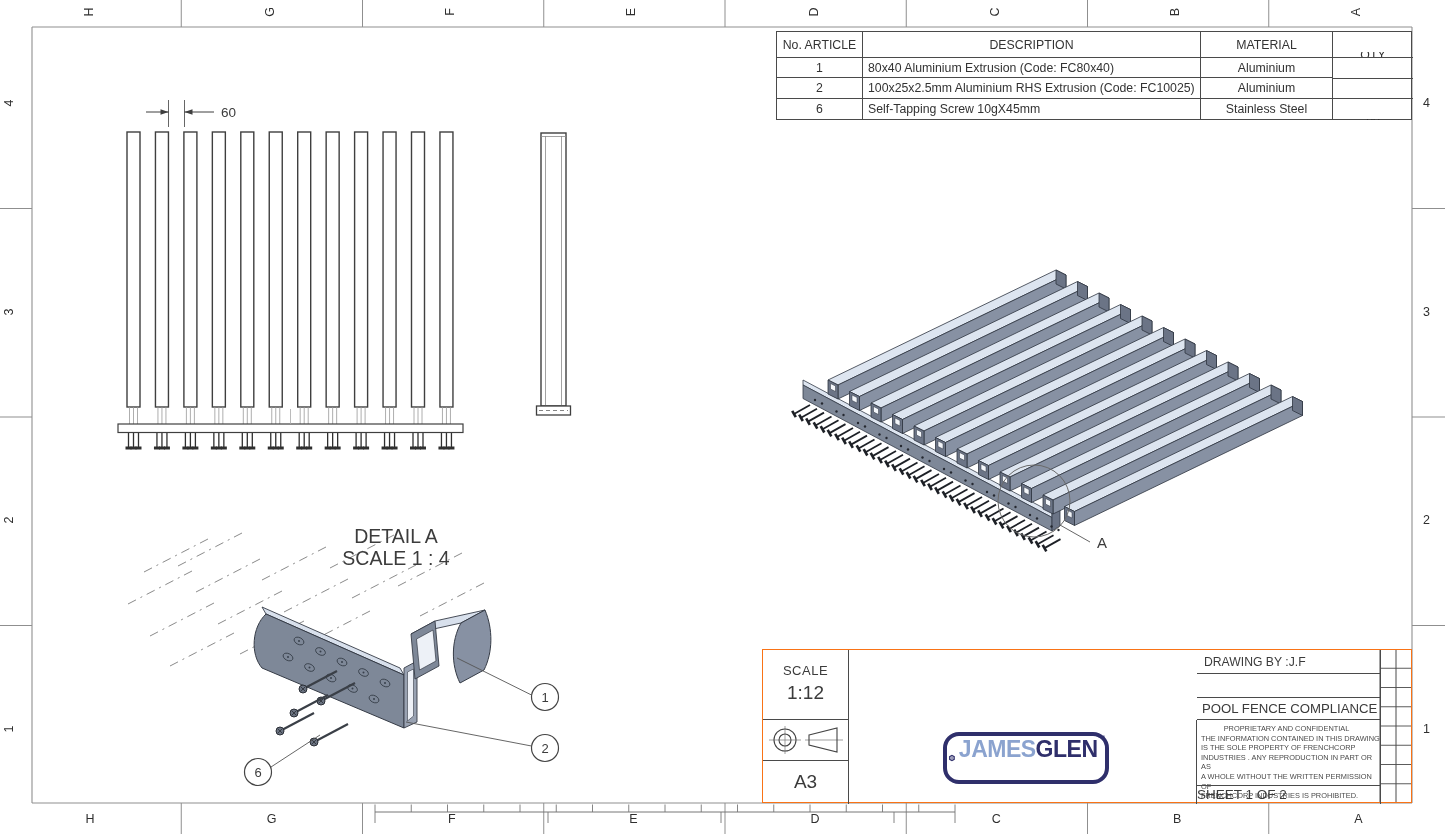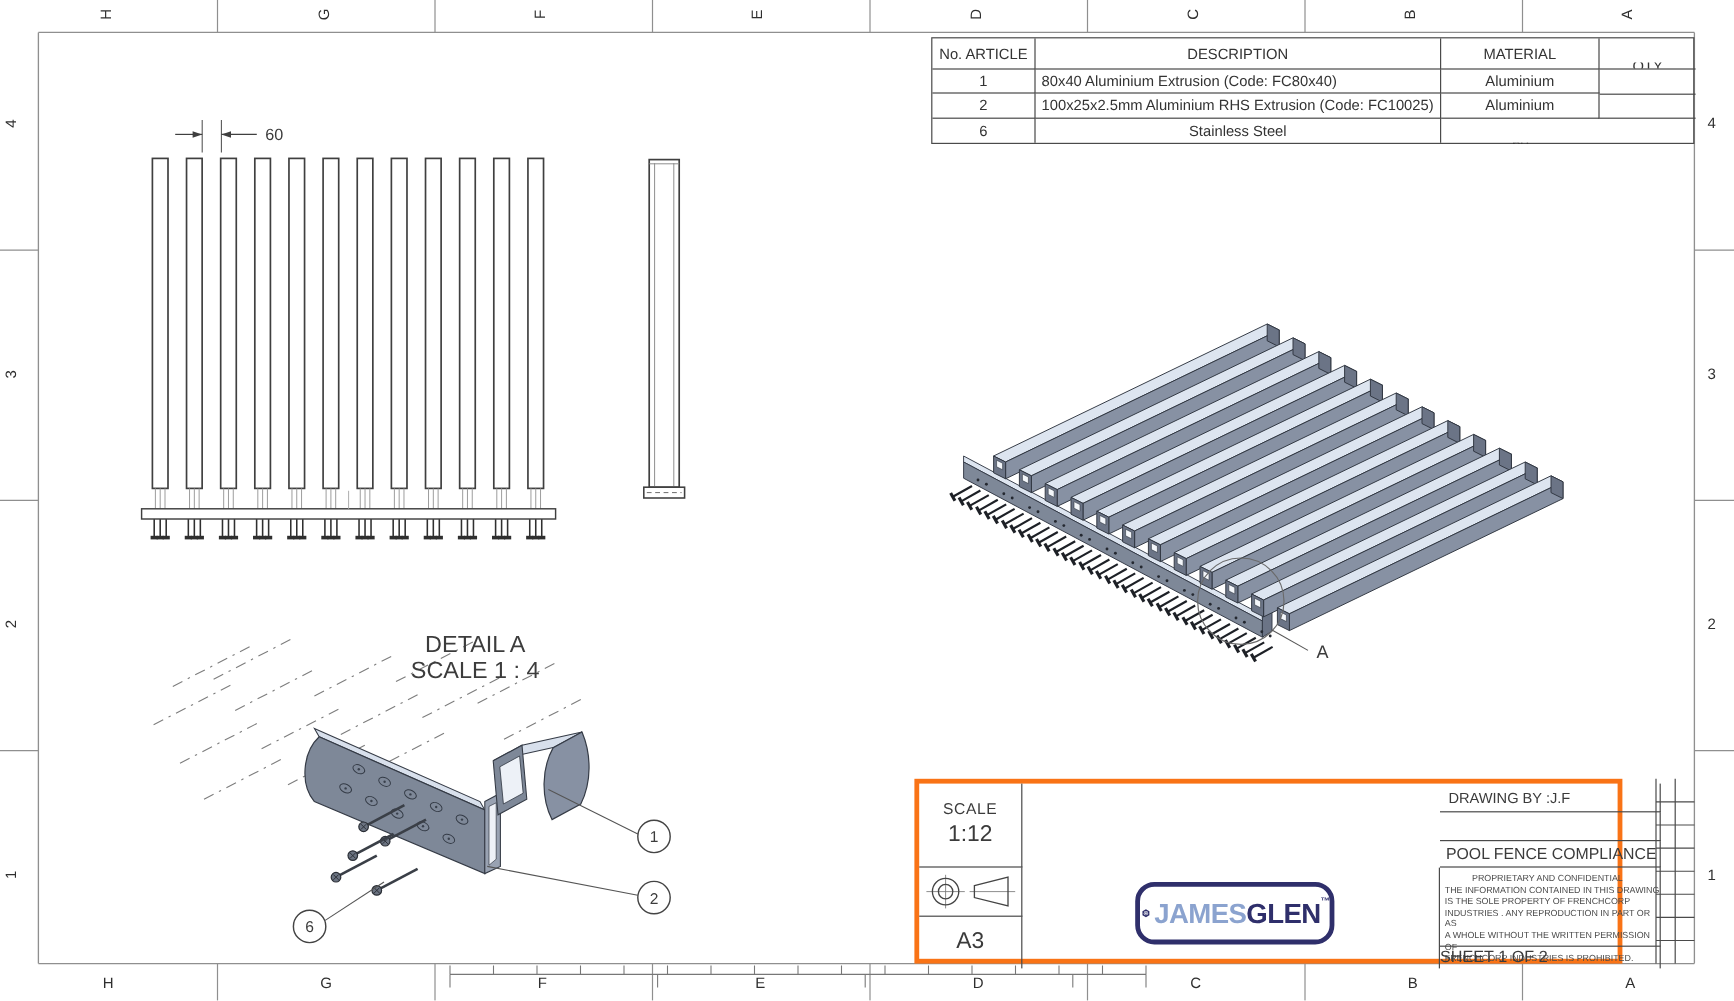--- a/index.html
+++ b/index.html
@@ -11,37 +11,37 @@
   .zone-h{position:absolute;font-size:12.5px;color:#2f2f2f;}
   
   #parts-table{position:absolute;left:776px;top:31px;width:636px;display:grid;
     grid-template-columns:86px 338px 132px 80px;grid-template-rows:26px 20.4px 20.4px 20.4px;
     border:1px solid #4a4a4a;font-size:12.3px;color:#333;background:transparent;box-sizing:border-box;}
   .pt-cell{border-right:1px solid #4a4a4a;border-bottom:1px solid #4a4a4a;display:flex;align-items:center;justify-content:center;white-space:nowrap;overflow:hidden;box-sizing:border-box;}
   .pt-cell.last-col{border-right:none;margin-top:20px;}
   .pt-cell.last-row{border-bottom:none;}
   .pt-cell.left{justify-content:flex-start;padding-left:5px;}
   
-  #title-block{position:absolute;left:762px;top:649px;width:590px;height:154px;border:4px solid #f97316;box-sizing:border-box;color:#3b3b3b;}
+  #title-block{position:absolute;left:762px;top:649px;width:650px;height:154px;border:1px solid #f97316;box-sizing:border-box;color:#3b3b3b;}
   .tb-cell{position:absolute;box-sizing:border-box;}
   .c-scale{left:0;top:0;width:86px;height:70px;border-right:1px solid #4a4a4a;border-bottom:1px solid #4a4a4a;text-align:center;padding-top:13px;}
   .c-scale .lbl{font-size:13px;letter-spacing:.5px;}
   .c-scale .val{font-size:19px;margin-top:4px;}
   .c-title{left:86px;top:0;width:348px;height:70px;border-right:1px solid #4a4a4a;border-bottom:1px solid #4a4a4a;text-align:center;line-height:66px;font-size:24.5px;letter-spacing:.5px;color:#404040;}
   .c-drawby{left:434px;top:0;width:184px;height:24px;border-right:1px solid #4a4a4a;border-bottom:1px solid #4a4a4a;font-size:12.2px;padding:5px 0 0 7px;}
   .c-empty{left:434px;top:24px;width:184px;height:24px;border-right:1px solid #4a4a4a;border-bottom:1px solid #4a4a4a;}
   .c-comp{left:434px;top:48px;width:184px;height:22px;border-right:1px solid #4a4a4a;border-bottom:1px solid #4a4a4a;font-size:13.2px;padding:3px 0 0 5px;}
   .c-proj{left:0;top:70px;width:86px;height:41px;border-right:1px solid #4a4a4a;border-bottom:1px solid #4a4a4a;}
   .c-a3{left:0;top:111px;width:86px;height:43px;border-right:1px solid #4a4a4a;text-align:center;line-height:42px;font-size:19px;}
   .c-logo{left:86px;top:70px;width:348px;height:84px;border-right:1px solid #4a4a4a;}
   .c-conf{left:434px;top:70px;width:184px;height:66px;border-right:1px solid #4a4a4a;border-bottom:1px solid #4a4a4a;font-size:7.4px;line-height:9.6px;color:#4a4a4a;padding:4px 0 0 4px;}
   .c-conf .center{text-align:center;padding-right:8px;}
   .c-sheet{left:434px;top:136px;width:184px;height:18px;border-right:1px solid #4a4a4a;text-align:left;font-size:13.5px;line-height:17px;}
   
-  .logo-box{position:absolute;left:94px;top:12px;width:166px;height:52px;border:4.5px solid #2f2f6b;border-radius:16px;background:#fff;display:flex;align-items:center;padding-left:1px;box-sizing:border-box;}
+  .logo-box{position:absolute;left:94px;top:12px;width:166px;height:52px;border:4.5px solid #2f2f6b;border-radius:16px;background:#fff;display:flex;align-items:flex-start;padding-left:1px;box-sizing:border-box;}
   .logo-text{font-size:23px;font-weight:bold;letter-spacing:-0.5px;margin-left:3px;white-space:nowrap;}
   .logo-james{color:#8ba3cf;}
   .logo-glen{color:#2f2f6b;}
   .logo-tm{font-size:8px;color:#2f2f6b;vertical-align:top;position:relative;top:-2px;font-weight:bold;}
 </style>
 </head>
 <body>
 
 <div class="sheet">
 
@@ -492,20 +492,21 @@
     <div class="pt-cell last-col">QTY</div>
   <div class="pt-cell">1</div>
       <div class="pt-cell left">80x40 Aluminium Extrusion (Code: FC80x40)</div>
       <div class="pt-cell">Aluminium</div>
       <div class="pt-cell last-col">12</div>
       <div class="pt-cell">2</div>
       <div class="pt-cell left">100x25x2.5mm Aluminium RHS Extrusion (Code: FC10025)</div>
       <div class="pt-cell">Aluminium</div>
       <div class="pt-cell last-col">1</div>
       <div class="pt-cell last-row">6</div>
+      <div class="pt-cell last-row left">Self-Tapping Screw 10gX45mm</div>
       <div class="pt-cell last-row">Stainless Steel</div>
       <div class="pt-cell last-col last-row">60</div>
     </div>
 
   <div id="title-block">
     <div class="tb-cell c-scale">
       <div class="lbl">SCALE</div>
       <div class="val">1:12</div>
     </div>
     <div class="tb-cell c-drawby">DRAWING BY :J.F</div>

